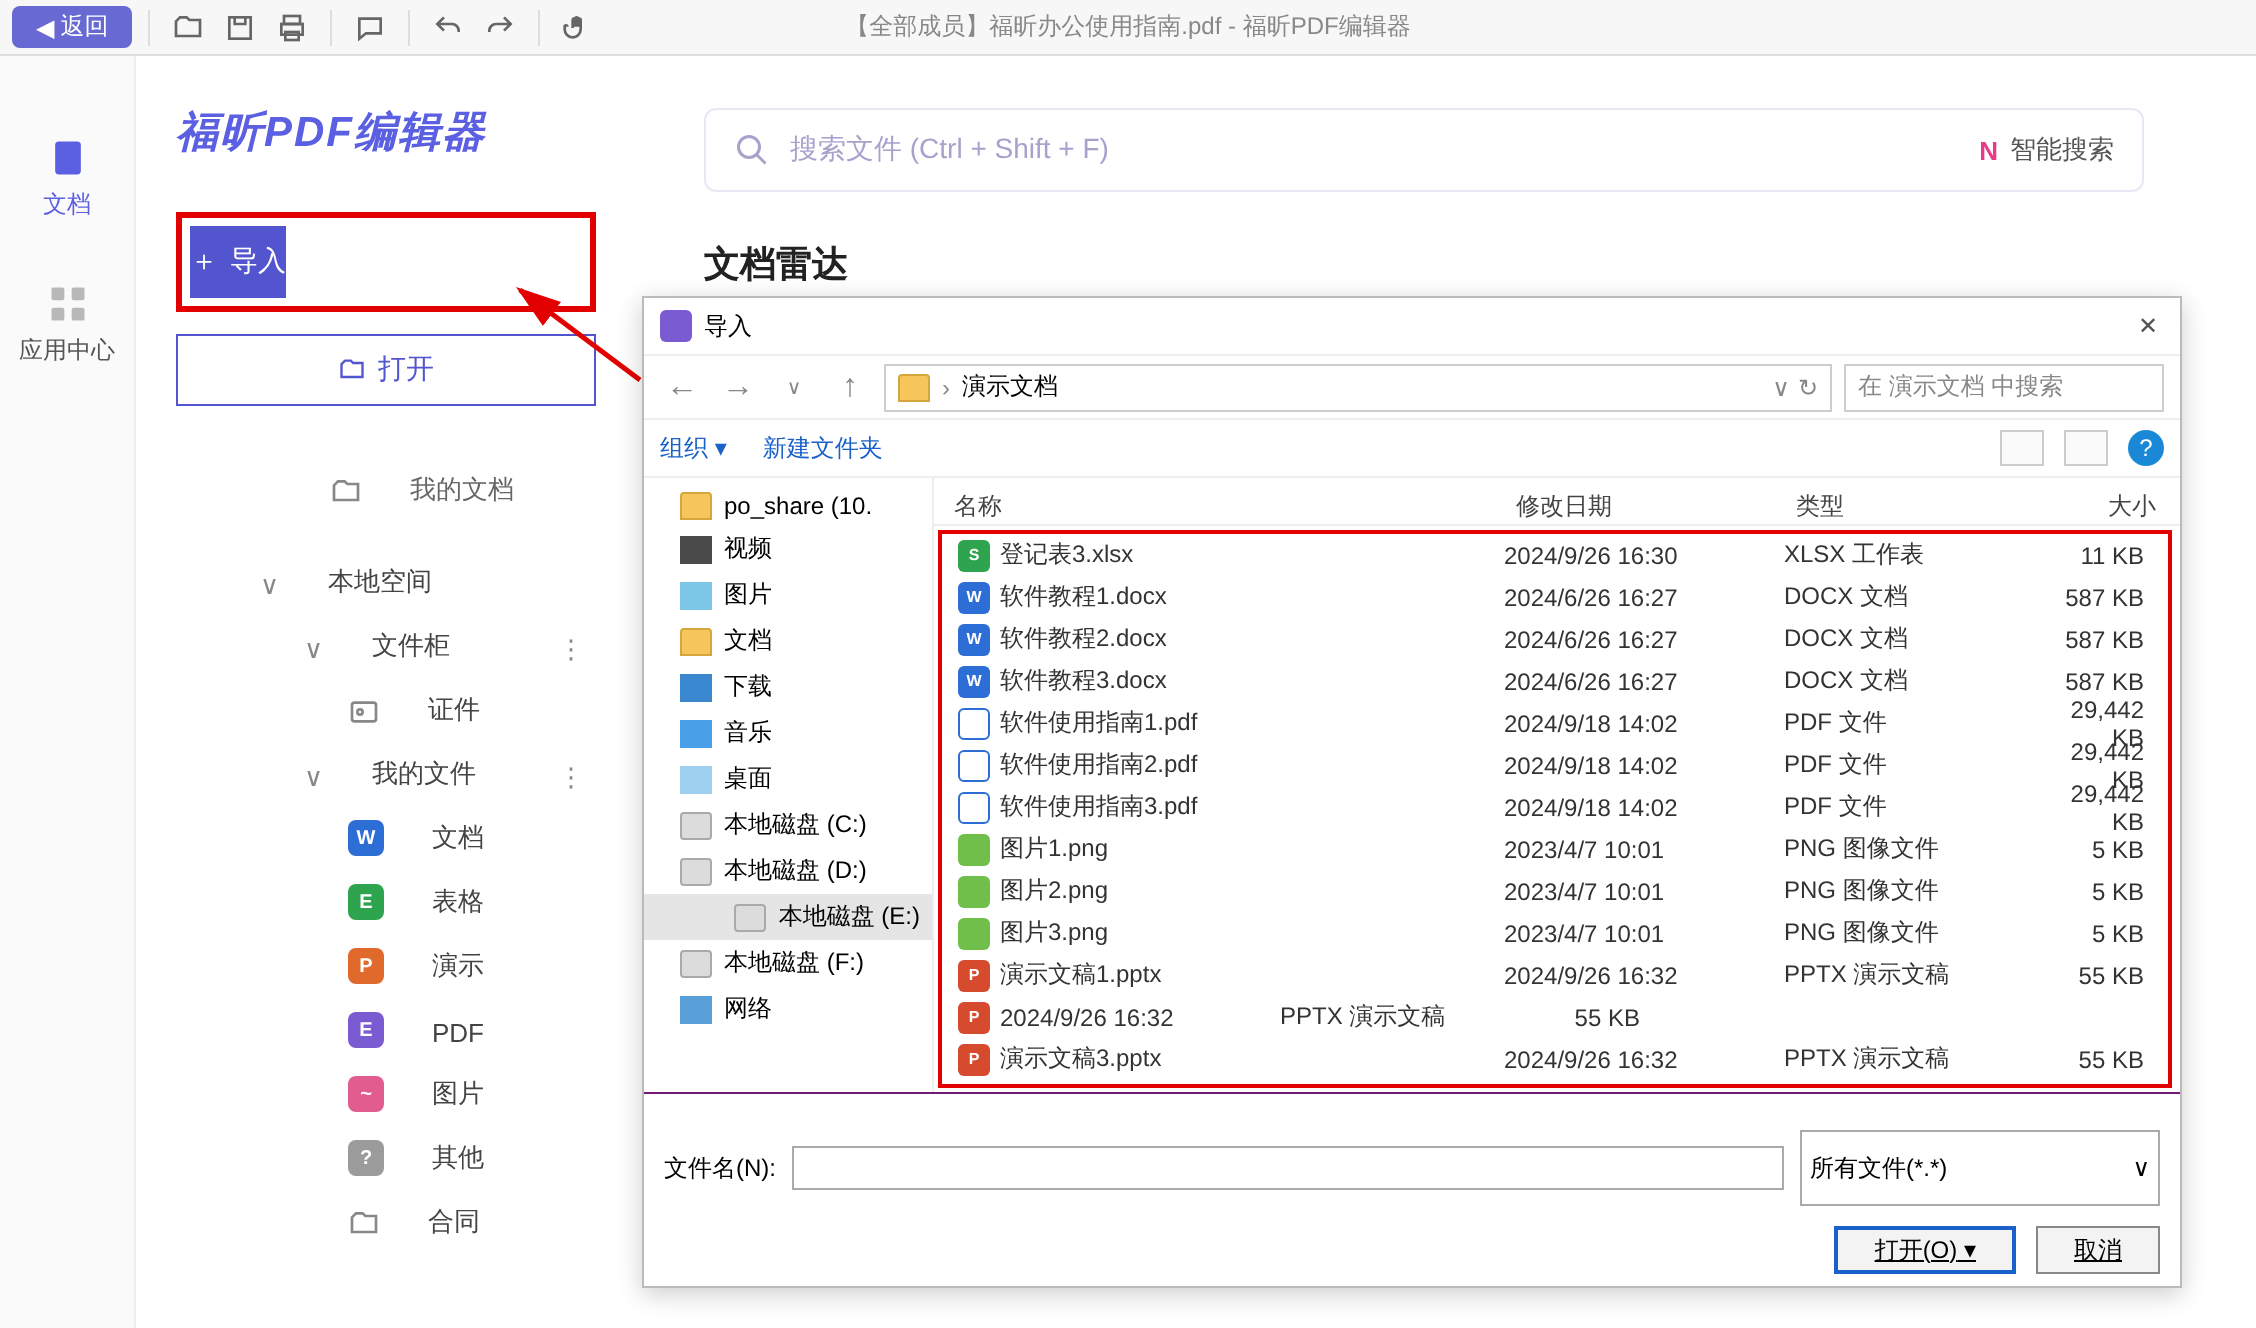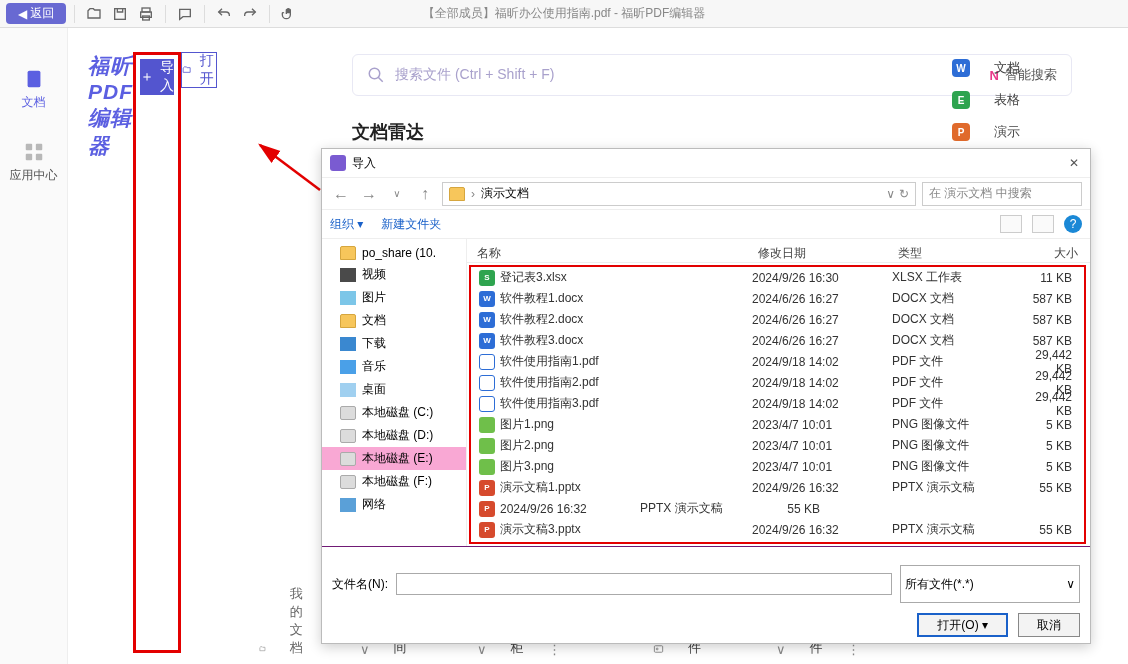--- a/index.html
+++ b/index.html
@@ -13,21 +13,21 @@
 .tb-div { width:1px; height:18px; background:#ddd; margin:0 4px;}
 .doctitle { position:absolute; left:50%; transform:translateX(-50%); font-size:12px; color:#888;}
 
 
 .main { display: flex; height: calc(664px - 28px); }
 .leftbar { width: 68px; background:#fafafa; border-right:1px solid #eee; display:flex; flex-direction:column; align-items:center; padding-top:40px; gap:30px;}
 .leftbar-item { display:flex; flex-direction:column; align-items:center; gap:4px; font-size:12px; color:#555; cursor:pointer;}
 .leftbar-item.active { color:#5b5fe1;}
 .lb-icon { width:22px; height:22px; }
 
-.sidecol { width: 250px; padding: 24px 20px 0 20px; display:flex; }
+.sidecol { width: 250px; padding: 24px 20px 0 20px; display:flex; flex-direction:column; }
 .logo { color:#5b5fe1; font-size: 21px; font-weight: bold; font-style: italic; margin-bottom: 26px; letter-spacing:1px;}
 .import-btn { background:#5355cf; color:#fff; border:none; height:36px; font-size:14px; display:flex; align-items:center; justify-content:center; gap:6px; cursor:pointer; margin-bottom:11px;}
 .open-btn { background:#fff; border:1px solid #5355cf; color:#5355cf; height:36px; font-size:14px; display:flex; align-items:center; justify-content:center; gap:6px; cursor:pointer; margin-bottom:26px;}
 .red-rect { border:3px solid #e30000; padding:4px; margin-bottom:11px;}
 .red-rect .import-btn { margin-bottom:0;}
 
 .nav-item { display:flex; align-items:flex-end; gap:24px; padding:7px 6px; font-size:13px; color:#444; cursor:pointer; position:relative;margin-left:36px;}
 .nav-item .chev { width:10px; color:#888; }
 .nav-item .dots { margin-left:auto; color:#888;}
 .nav-sub { padding-left: 28px;}
@@ -54,40 +54,40 @@
 .addr .folder-ic{ width:16px; height:14px; background:#f7c65b; border-radius:2px 2px 0 0; border:1px solid #d6a63e;}
 .addr-search { width:160px; height:24px; border:1px solid #ccc; font-size:12px; padding:0 6px; color:#888; display:flex; align-items:center; gap:4px;}
 .dlg-toolbar { height:30px; display:flex; align-items:center; padding:0 8px; font-size:12px; border-top:1px solid #eee; border-bottom:1px solid #eee; gap:18px;}
 .dlg-toolbar .link { color:#1a61c9; cursor:pointer;}
 .dlg-toolbar .right { margin-left:auto; display:flex; gap:10px; align-items:center;}
 .tb-sq { width:22px; height:18px; border:1px solid #ccc; background:#fafafa; cursor:pointer;}
 
 .dlg-body { flex:1; display:flex; overflow:hidden;}
 .dlg-tree { width:145px; border-right:1px solid #eee; font-size:12px; padding:4px 0; overflow:auto;}
 .tree-item { display:flex; align-items:center; gap:6px; padding:3px 6px 3px 18px; cursor:pointer; white-space:nowrap;}
-.tree-item.sel { background:#f9a8d4;}
+.tree-item.sel { background:#e5e5e5;justify-content:flex-end;}
 .tree-ic { width:16px; height:14px; flex-shrink:0;}
 .ic-folder { background:#f7c65b; border:1px solid #d6a63e; border-radius:2px 2px 0 0;}
 .ic-disk { background:#dcdcdc; border:1px solid #aaa; border-radius:2px;}
 .ic-pic { background:#7cc6e8;} .ic-vid { background:#4a4a4a;} .ic-mus { background:#4aa0e8;} .ic-desk { background:#a0d0f0;} .ic-dl { background:#3a88d0;} .ic-net { background:#5aa0d8;}
 
 .dlg-list { flex:1; display:flex; flex-direction:column; position:relative;}
 .dlg-head { height:24px; display:flex; font-size:12px; color:#444; border-bottom:1px solid #eee; align-items:flex-end;}
 .col-name { flex:1; padding-left:10px;} .col-date{width:140px;} .col-type{width:128px;} .col-size{width:64px; text-align:right; padding-right:12px;}
 .file-rows { flex:1; overflow:auto; border:2px solid #e30000; border-top:2px solid #e30000; margin:2px 4px 2px 2px;}
 .file-row { height:21px; display:flex; align-items:center; font-size:12px; color:#333; cursor:pointer;}
 .file-ic { width:16px; height:16px; margin:0 5px 0 8px; border-radius:3px; display:inline-flex; align-items:center; justify-content:center; color:#fff; font-size:8px; font-weight:bold; flex-shrink:0;}
 .fi-xlsx{background:#2ea44f;} .fi-docx{background:#2d6dd6;} .fi-pdf{background:#2d6dd6; border:1px solid #2d6dd6; background:#fff; color:#2d6dd6;} .fi-png{background:#6fbf4a;} .fi-pptx{background:#d64a2d;}
 
 .dlg-bottom { border-top:1px solid #701a75; padding:18px 10px 6px 10px; display:flex; flex-direction:column; gap:10px;}
 .bottom-row1 { display:flex; align-items:center; gap:8px;}
 .fname-lbl { font-size:12px;}
 .fname-in { flex:1; height:22px; border:1px solid #aaa; font-size:12px; padding:0 4px;}
 .filter-sel { width:180px; height:38px; border:1px solid #aaa; font-size:12px; padding:0 4px; display:flex; align-items:center; justify-content:space-between;}
-.bottom-row2 { display:flex; justify-content:flex-end; gap:10px;}
+.bottom-row2 { display:flex; justify-content:flex-end; gap:10px;text-decoration:underline;}
 .dlg-btn { height:24px; padding:0 18px; font-size:12px; border:1px solid #888; background:#f3f3f3; cursor:pointer; display:flex; align-items:center;}
 .dlg-btn.primary { border:2px solid #1a61c9;}
 
 .help-ic { width:18px; height:18px; border-radius:50%; background:#1a88d6; color:#fff; font-size:12px; display:flex; align-items:center; justify-content:center;}
 </style>
 </head>
 <body>
 
 <div class="topbar">
   <button class="back-btn">◀ <span>返回</span></button>

